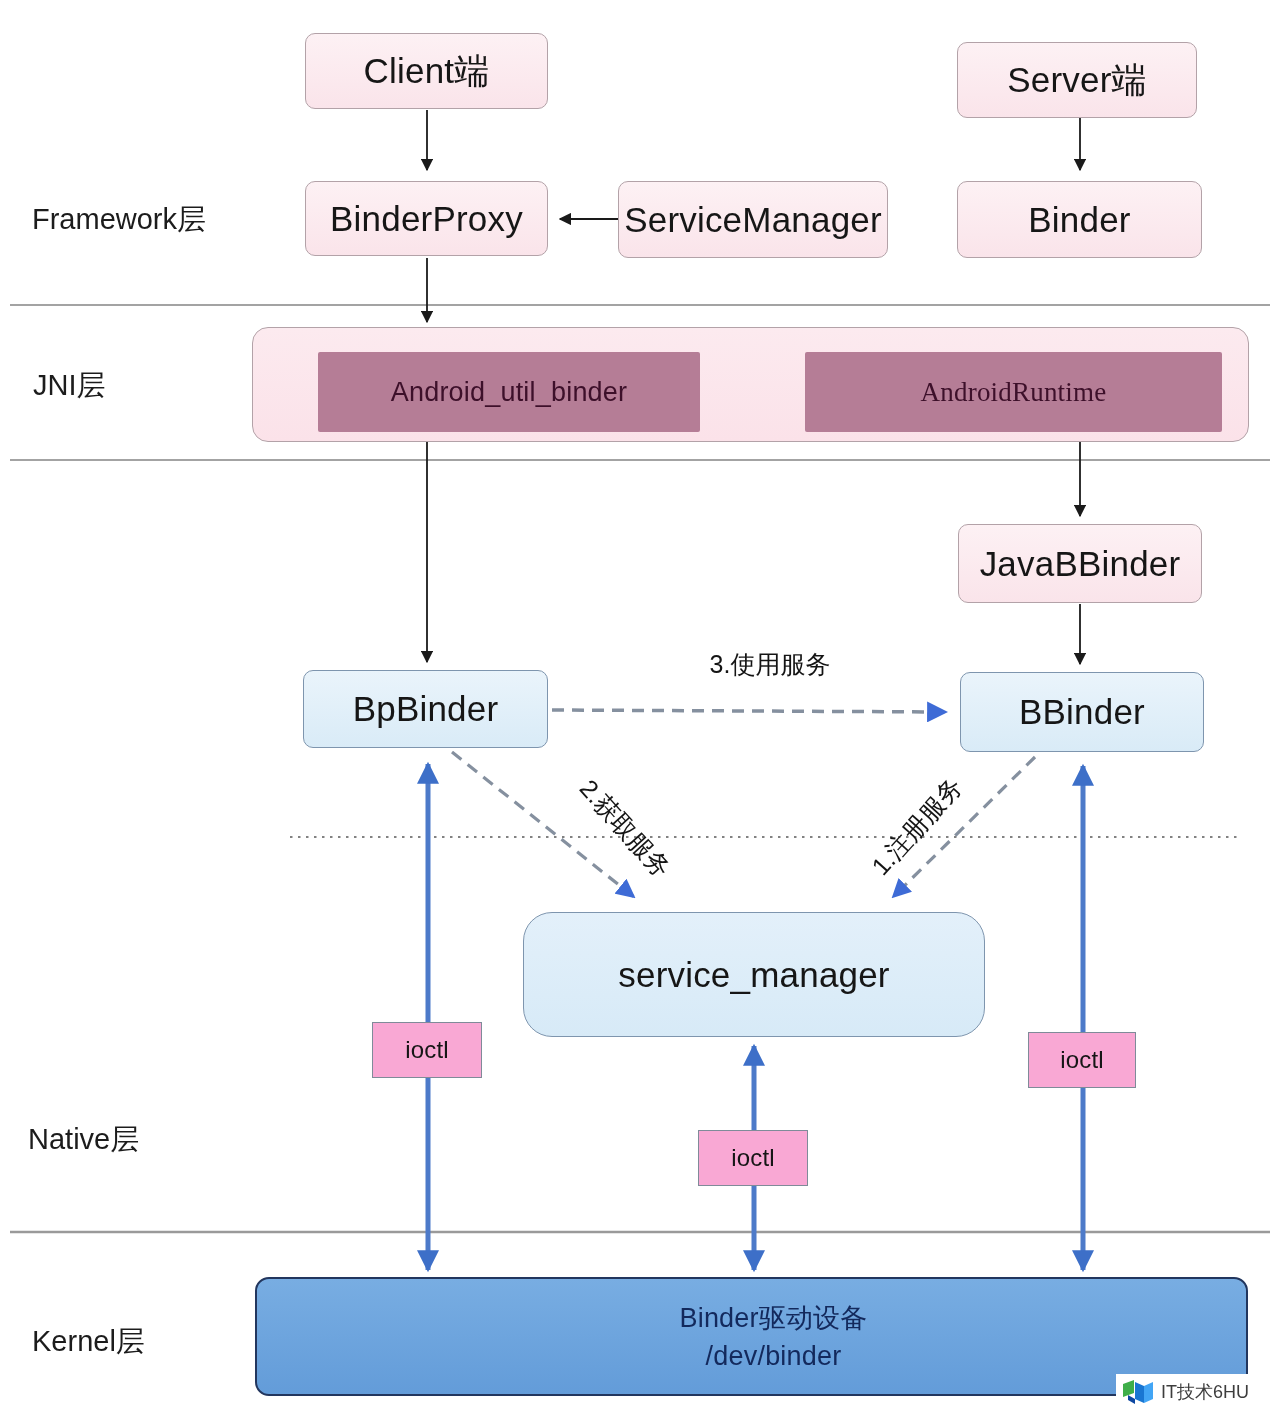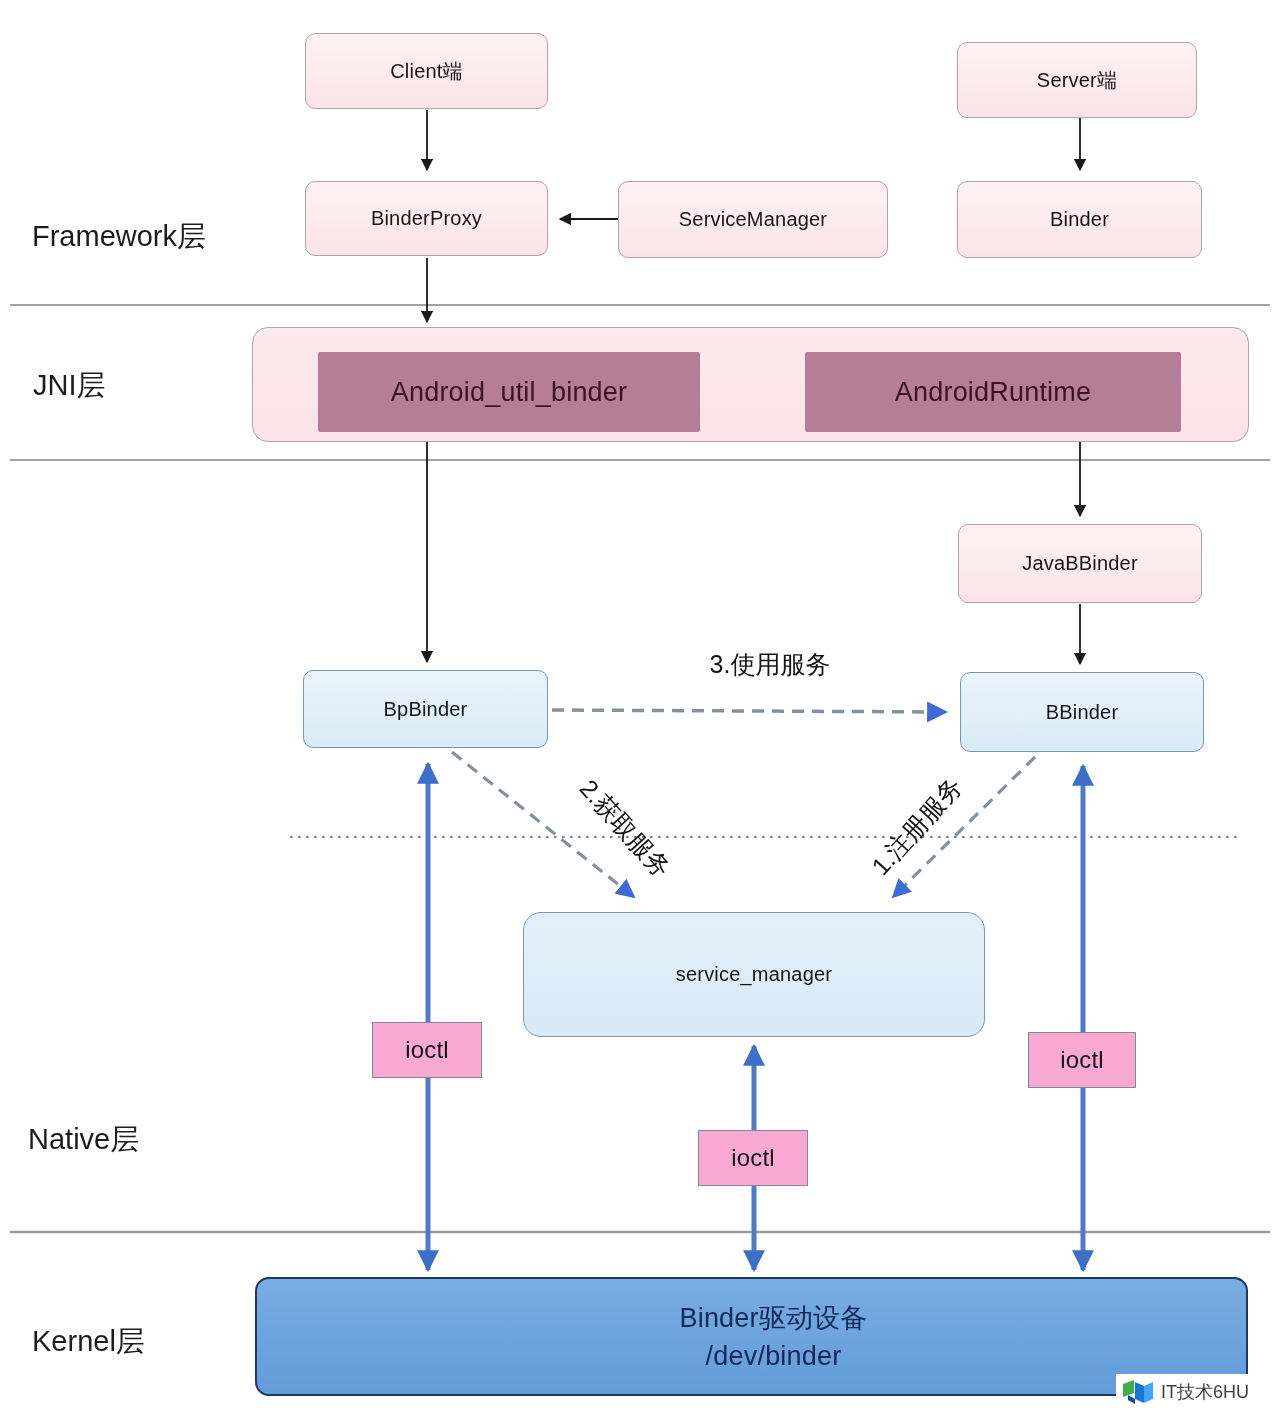--- a/index.html
+++ b/index.html
@@ -5,21 +5,21 @@
   html,body{margin:0;padding:0;background:#ffffff;}
   .stage{
     position:relative;width:1280px;height:1412px;background:#ffffff;overflow:hidden;
     font-family:"Liberation Sans","DejaVu Sans",sans-serif;color:#1a1a1a;
   }
   .abs{position:absolute;box-sizing:border-box;}
   svg.connectors{position:absolute;left:0;top:0;width:1280px;height:1412px;z-index:1;}
 
   .node{
     display:flex;align-items:center;justify-content:center;text-align:center;
-    font-size:20px;color:#161616;z-index:2;letter-spacing:0.2px;
+    font-size:35px;color:#161616;z-index:2;letter-spacing:0.2px;
   }
   .pink{
     background:linear-gradient(180deg,#fdf1f4 0%,#fae4ea 100%);
     border:1.6px solid #b3a2a8;border-radius:10px;
   }
   .jni-band{
     background:linear-gradient(180deg,#fceaef 0%,#fbe2e9 100%);
     border:1.6px solid #b3a2a8;border-radius:16px;z-index:2;
   }
   .mauve{
@@ -90,39 +90,39 @@
 
     <line x1="552" y1="710" x2="946" y2="712" stroke="#85909f" stroke-width="3.5" stroke-dasharray="12,8" marker-end="url(#mBlue)"></line>
     <line x1="452" y1="752" x2="634" y2="897" stroke="#85909f" stroke-width="3.2" stroke-dasharray="12,8" marker-end="url(#mBlue)"></line>
     <line x1="1035" y1="757" x2="893" y2="897" stroke="#85909f" stroke-width="3.2" stroke-dasharray="12,8" marker-end="url(#mBlue)"></line>
 
     <line x1="428" y1="764" x2="428" y2="1270" stroke="#4d7ac9" stroke-width="5" marker-start="url(#mThick)" marker-end="url(#mThick)"></line>
     <line x1="1083" y1="766" x2="1083" y2="1270" stroke="#4d7ac9" stroke-width="5" marker-start="url(#mThick)" marker-end="url(#mThick)"></line>
     <line x1="754" y1="1046" x2="754" y2="1270" stroke="#4d7ac9" stroke-width="5" marker-start="url(#mThick)" marker-end="url(#mThick)"></line>
   </svg>
 
-  <div class="abs layer-label" style="left:32px;top:217px;">Framework层</div>
+  <div class="abs layer-label" style="left:32px;top:200px;">Framework层</div>
   <div class="abs layer-label" style="left:33px;top:366px;">JNI层</div>
   <div class="abs layer-label" style="left:28px;top:1120px;">Native层</div>
   <div class="abs layer-label" style="left:32px;top:1322px;">Kernel层</div>
 
   <div class="abs node pink" style="left:305px;top:33px;width:243px;height:76px;">Client端</div>
   <div class="abs node pink" style="left:957px;top:42px;width:240px;height:76px;">Server端</div>
   <div class="abs node pink" style="left:305px;top:181px;width:243px;height:75px;">BinderProxy</div>
   <div class="abs node pink" style="left:618px;top:181px;width:270px;height:77px;">ServiceManager</div>
   <div class="abs node pink" style="left:957px;top:181px;width:245px;height:77px;">Binder</div>
 
   <div class="abs jni-band" style="left:252px;top:327px;width:997px;height:115px;"></div>
   <div class="abs node mauve" style="left:318px;top:352px;width:382px;height:80px;">Android_util_binder</div>
-  <div class="abs node mauve" style="left:805px;top:352px;width:376px;height:80px;">AndroidRuntime</div>
+  <div class="abs node mauve" style="left:805px;top:352px;width:417px;height:80px;font-family:Liberation Serif, serif;">AndroidRuntime</div>
 
   <div class="abs node pink" style="left:958px;top:524px;width:244px;height:79px;">JavaBBinder</div>
   <div class="abs node blue" style="left:303px;top:670px;width:245px;height:78px;">BpBinder</div>
   <div class="abs node blue" style="left:960px;top:672px;width:244px;height:80px;">BBinder</div>
-  <div class="abs node bigblue" style="left:523px;top:912px;width:462px;height:125px;">service_manager</div>
+  <div class="abs node bigblue" style="left:523px;top:912px;width:462px;height:125px;border-radius:29px;">service_manager</div>
 
   <div class="abs node ioctl" style="left:372px;top:1022px;width:110px;height:56px;">ioctl</div>
   <div class="abs node ioctl" style="left:698px;top:1130px;width:110px;height:56px;">ioctl</div>
   <div class="abs node ioctl" style="left:1028px;top:1032px;width:108px;height:56px;">ioctl</div>
 
   <div class="abs edge-label" style="left:680px;top:648px;width:180px;text-align:center;">3.使用服务</div>
   <div class="abs edge-label rot-pos" style="left:535px;top:812px;width:180px;">2.获取服务</div>
   <div class="abs edge-label rot-neg" style="left:827px;top:810px;width:180px;">1.注册服务</div>
 
   <div class="abs node kernel-box" style="left:255px;top:1277px;width:993px;height:119px;padding-left:44px;">

